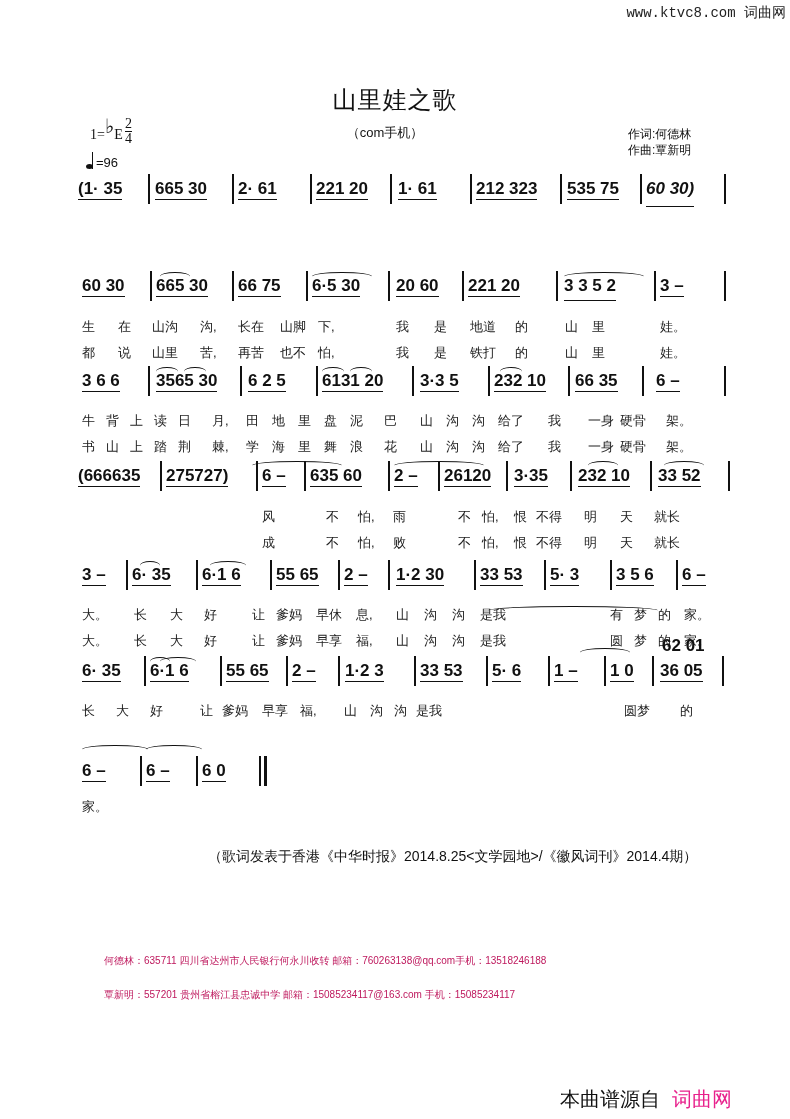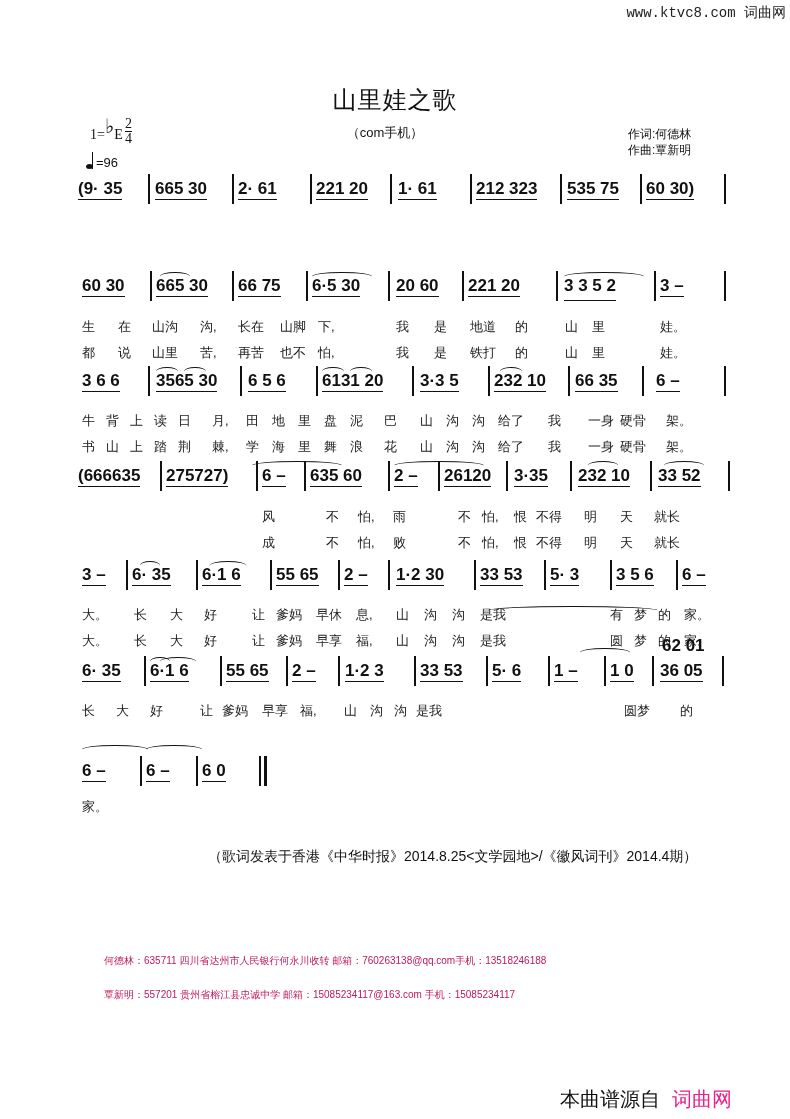--- a/index.html
+++ b/index.html
@@ -40,28 +40,28 @@
 <div class="abs tempo">
   <span class="note"></span><span class="stem"></span><span>=96</span>
 </div>
 
 <div class="abs credits">
   <div>作词:何德林</div>
   <div>作曲:覃新明</div>
 </div>
 
 <div id="score">
-    <div class="notes" style="left: 78px; top: 180px; border-bottom: 1px solid rgb(17, 17, 17); padding-bottom: 1px; line-height: 18px;">(9· 35</div>
+    <div class="notes" style="left: 78px; top: 180px; border-bottom: 1px solid rgb(17, 17, 17); padding-bottom: 1px; line-height: 18px;">(1· 35</div>
     <div class="notes" style="left: 155px; top: 180px; border-bottom: 1px solid rgb(17, 17, 17); padding-bottom: 1px; line-height: 18px;">665 30</div>
     <div class="notes" style="left: 238px; top: 180px; border-bottom: 1px solid rgb(17, 17, 17); padding-bottom: 1px; line-height: 18px;">2· 61</div>
     <div class="notes" style="left: 316px; top: 180px; border-bottom: 1px solid rgb(17, 17, 17); padding-bottom: 1px; line-height: 18px;">221 20</div>
     <div class="notes" style="left: 398px; top: 180px; border-bottom: 1px solid rgb(17, 17, 17); padding-bottom: 1px; line-height: 18px;">1· 61</div>
     <div class="notes" style="left: 476px; top: 180px; border-bottom: 1px solid rgb(17, 17, 17); padding-bottom: 1px; line-height: 18px;">212 323</div>
     <div class="notes" style="left: 567px; top: 180px; border-bottom: 1px solid rgb(17, 17, 17); padding-bottom: 1px; line-height: 18px;">535 75</div>
-    <div class="notes" style="left: 646px; top: 180px; border-bottom: 1px solid rgb(17, 17, 17); padding-bottom: 1px; line-height: 18px;">60 30)</div>
+    <div class="notes" style="left: 646px; top: 180px; border-bottom: 1px solid rgb(17, 17, 17); padding-bottom: 8px; line-height: 18px; font-style: italic;">60 30)</div>
     <div class="bar" style="left: 148px; top: 174px; height: 30px;"></div>
     <div class="bar" style="left: 232px; top: 174px; height: 30px;"></div>
     <div class="bar" style="left: 310px; top: 174px; height: 30px;"></div>
     <div class="bar" style="left: 390px; top: 174px; height: 30px;"></div>
     <div class="bar" style="left: 470px; top: 174px; height: 30px;"></div>
     <div class="bar" style="left: 560px; top: 174px; height: 30px;"></div>
     <div class="bar" style="left: 640px; top: 174px; height: 30px;"></div>
     <div class="bar" style="left: 724px; top: 174px; height: 30px;"></div>
     <div class="notes" style="left: 82px; top: 277px; border-bottom: 1px solid rgb(17, 17, 17); padding-bottom: 1px; line-height: 18px;">60 30</div>
     <div class="notes" style="left: 156px; top: 277px; border-bottom: 1px solid rgb(17, 17, 17); padding-bottom: 1px; line-height: 18px;">665 30</div>
@@ -102,21 +102,21 @@
     <div class="lyric" style="left: 318px; top: 344px;">怕,</div>
     <div class="lyric" style="left: 396px; top: 344px;">我</div>
     <div class="lyric" style="left: 434px; top: 344px;">是</div>
     <div class="lyric" style="left: 470px; top: 344px;">铁打</div>
     <div class="lyric" style="left: 515px; top: 344px;">的</div>
     <div class="lyric" style="left: 565px; top: 344px;">山</div>
     <div class="lyric" style="left: 592px; top: 344px;">里</div>
     <div class="lyric" style="left: 660px; top: 344px;">娃。</div>
     <div class="notes" style="left: 82px; top: 372px; border-bottom: 1px solid rgb(17, 17, 17); padding-bottom: 1px; line-height: 18px;">3 6 6</div>
     <div class="notes" style="left: 156px; top: 372px; border-bottom: 1px solid rgb(17, 17, 17); padding-bottom: 1px; line-height: 18px;">3565 30</div>
-    <div class="notes" style="left: 248px; top: 372px; border-bottom: 1px solid rgb(17, 17, 17); padding-bottom: 1px; line-height: 18px;">6 5 6</div>
+    <div class="notes" style="left: 248px; top: 372px; border-bottom: 1px solid rgb(17, 17, 17); padding-bottom: 1px; line-height: 18px;">6 2 5</div>
     <div class="notes" style="left: 322px; top: 372px; border-bottom: 1px solid rgb(17, 17, 17); padding-bottom: 1px; line-height: 18px;">6131 20</div>
     <div class="notes" style="left: 420px; top: 372px; border-bottom: 1px solid rgb(17, 17, 17); padding-bottom: 1px; line-height: 18px;">3·3 5</div>
     <div class="notes" style="left: 494px; top: 372px; border-bottom: 1px solid rgb(17, 17, 17); padding-bottom: 1px; line-height: 18px;">232 10</div>
     <div class="notes" style="left: 575px; top: 372px; border-bottom: 1px solid rgb(17, 17, 17); padding-bottom: 1px; line-height: 18px;">66 35</div>
     <div class="notes" style="left: 656px; top: 372px; border-bottom: 1px solid rgb(17, 17, 17); padding-bottom: 1px; line-height: 18px;">6 –</div>
     <div class="bar" style="left: 148px; top: 366px; height: 30px;"></div>
     <div class="bar" style="left: 240px; top: 366px; height: 30px;"></div>
     <div class="bar" style="left: 316px; top: 366px; height: 30px;"></div>
     <div class="bar" style="left: 412px; top: 366px; height: 30px;"></div>
     <div class="bar" style="left: 488px; top: 366px; height: 30px;"></div>

